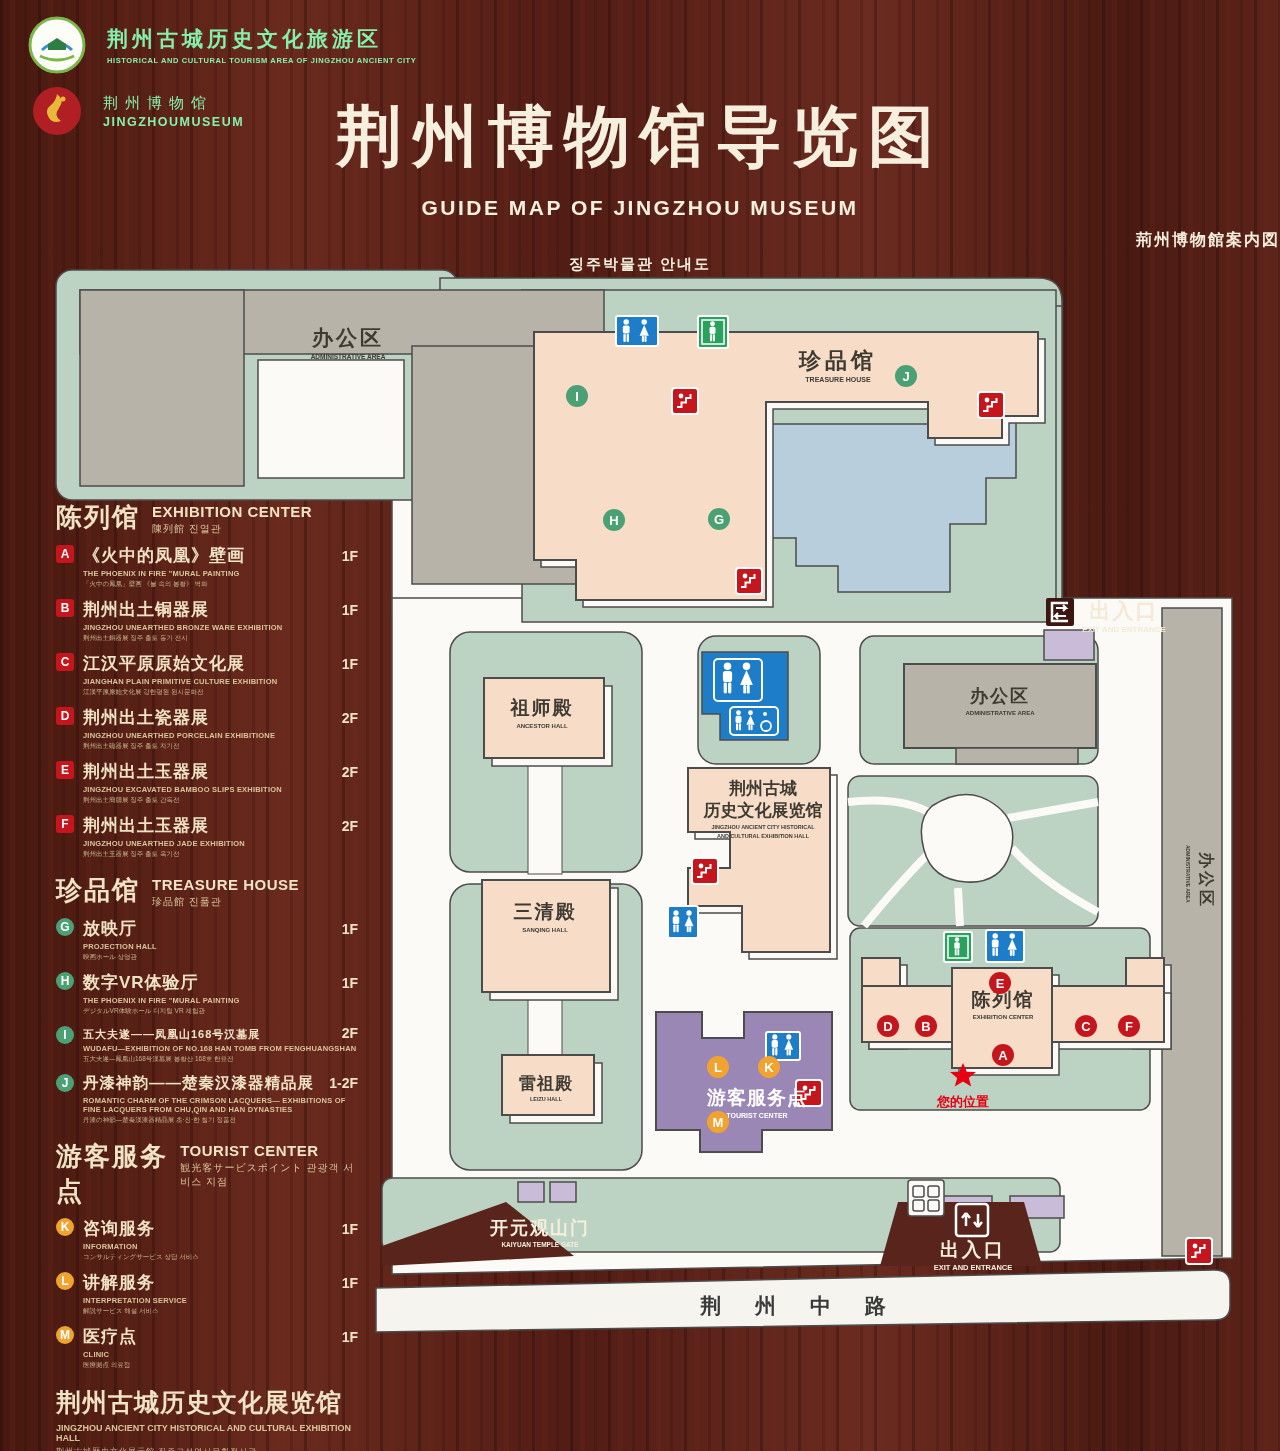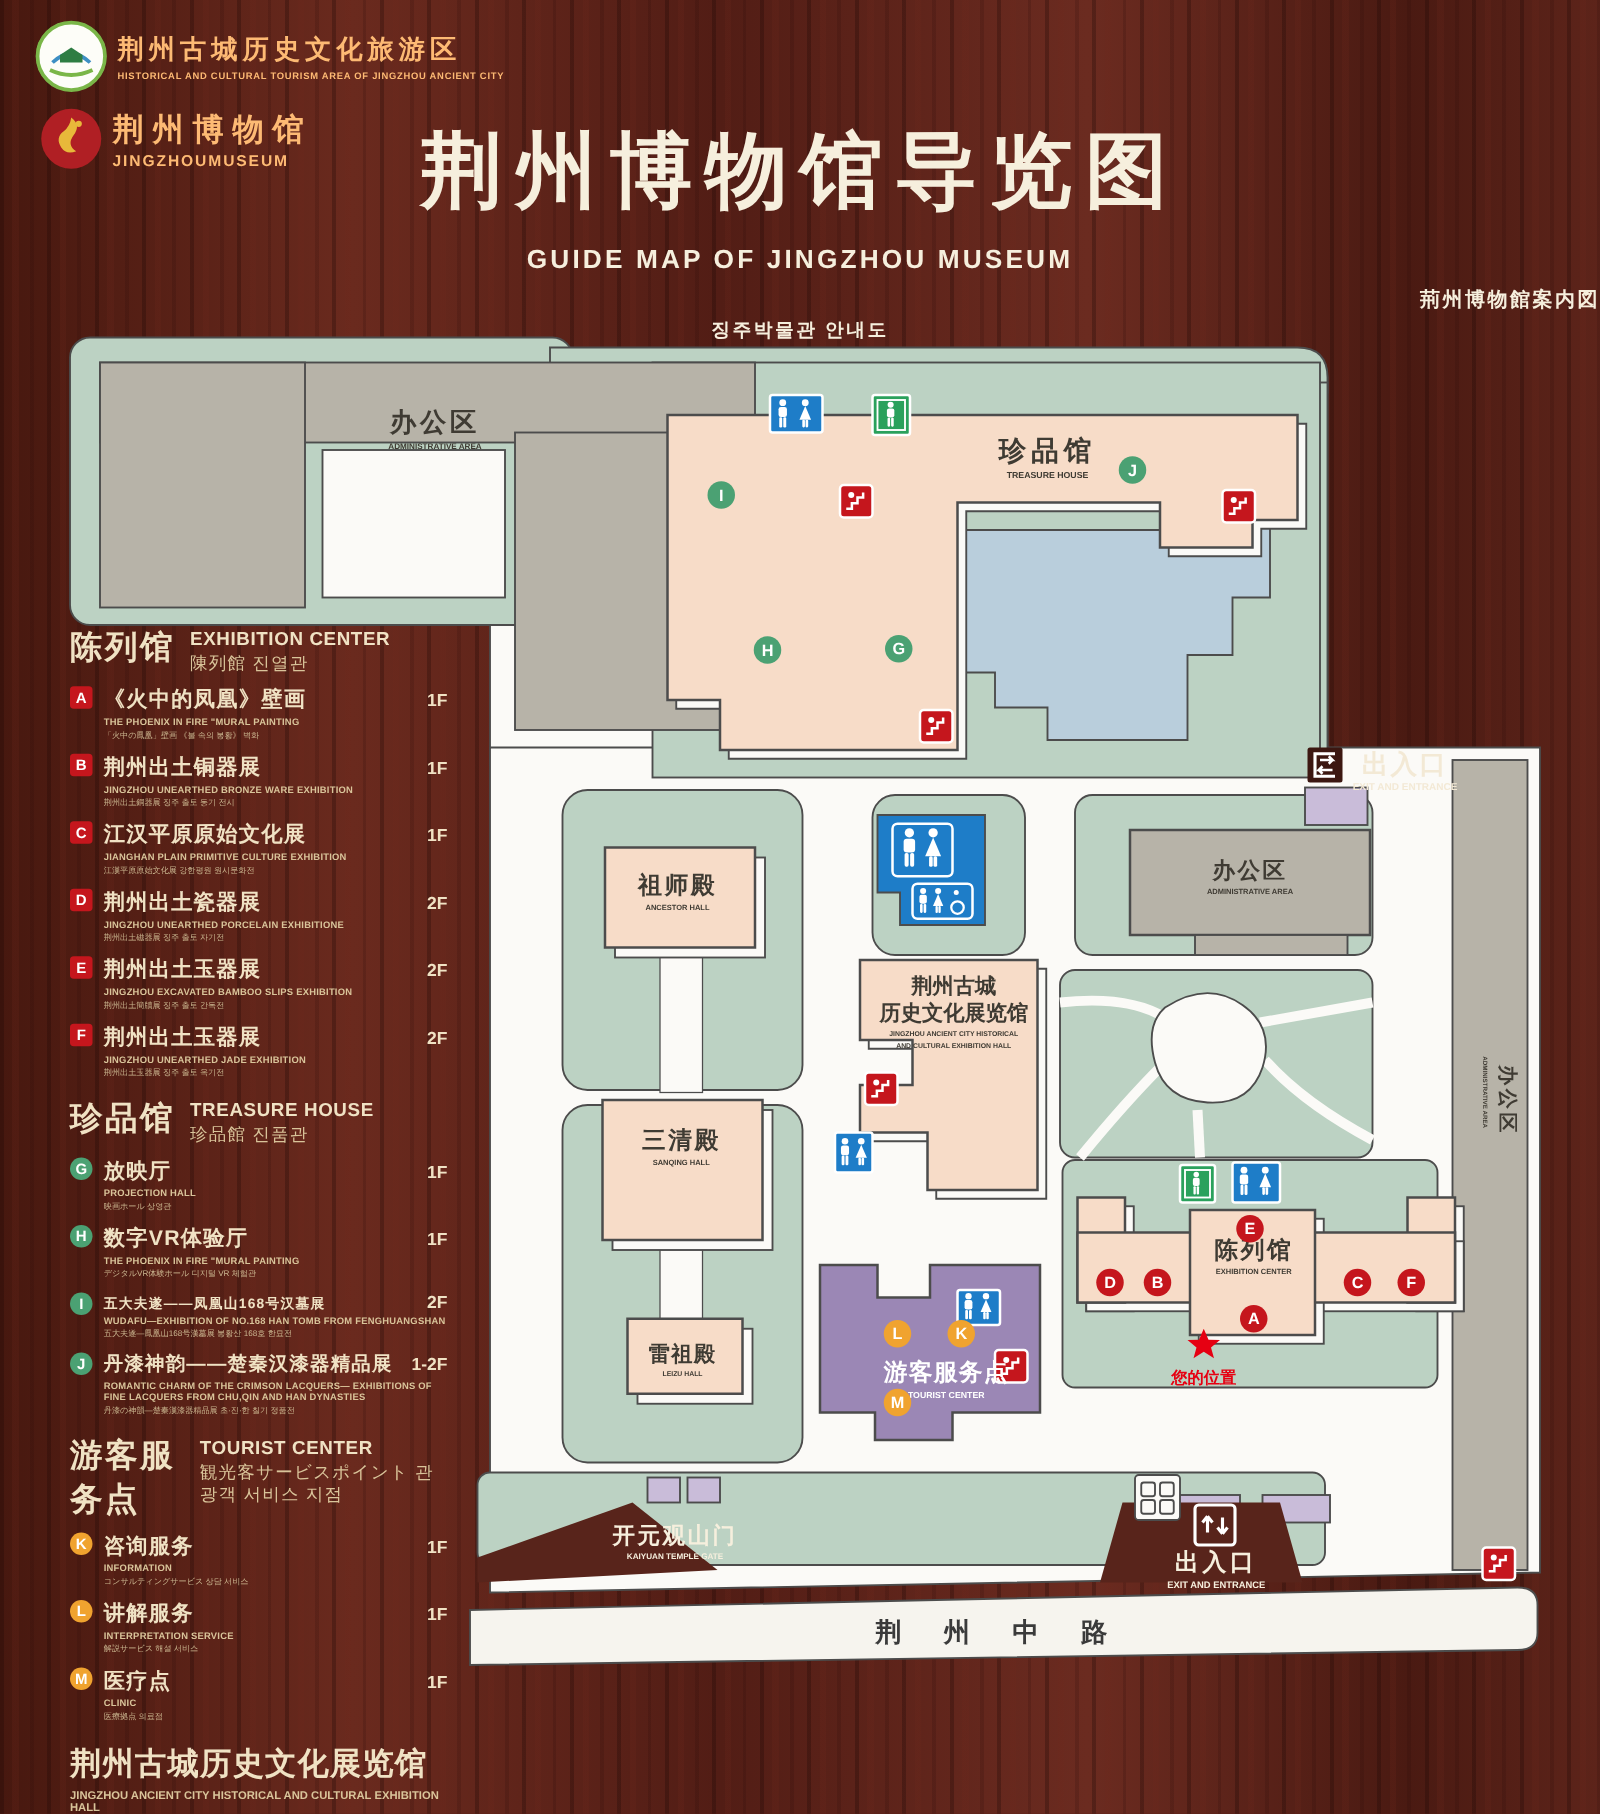--- a/index.html
+++ b/index.html
@@ -6,38 +6,38 @@
   body{
     width:1280px;height:1451px;position:relative;overflow:hidden;
     font-family:"Liberation Sans","DejaVu Sans",sans-serif;
     background-color:#571f17;
     background-image:
       repeating-linear-gradient(90deg, rgba(25,6,4,.28) 0 3px, rgba(0,0,0,0) 3px 10px, rgba(110,40,28,.22) 10px 15px, rgba(0,0,0,0) 15px 24px, rgba(40,10,8,.18) 24px 27px, rgba(0,0,0,0) 27px 38px),
       linear-gradient(90deg,#47180f,#6a2a1e 22%,#521d15 45%,#6b2b20 68%,#4a1a12 88%,#5d241a);
   }
   .abs{position:absolute;}
   
-  .logo-row{position:absolute;display:flex;align-items:center;gap:8px;color:#fdba74;}
+  .logo-row{position:absolute;display:flex;align-items:center;gap:21px;color:#86efac;}
   .logo-circle{width:58px;height:58px;border-radius:50%;flex:0 0 auto;}
   .l1t1{font-size:21px;font-weight:bold;letter-spacing:4px;}
   .l1t2{font-size:7.5px;font-weight:bold;letter-spacing:.6px;margin-top:3px;}
-  .l2t1{font-size:25px;font-weight:bold;letter-spacing:7px;}
+  .l2t1{font-size:15px;font-weight:normal;letter-spacing:7px;}
   .l2t2{font-size:12.5px;font-weight:bold;letter-spacing:1.5px;margin-top:2px;}
   .title-wrap{position:absolute;left:0;right:0;top:92px;text-align:center;color:#f6efdd;}
   .main-title{font-size:66px;font-weight:bold;letter-spacing:10px;}
   .sub-en{font-size:21px;font-weight:bold;letter-spacing:2.5px;margin-top:14px;}
   .sub-ja{font-size:16px;font-weight:bold;margin-top:10px;letter-spacing:2px;text-align:right;}
   .sub-ko{font-size:15px;font-weight:bold;margin-top:4px;letter-spacing:2px;}
   
   .sidebar{position:absolute;left:56px;top:500px;width:302px;color:#f0e2c4;}
   .sec-head{display:flex;align-items:flex-start;gap:12px;margin-bottom:8px;}
   .sec-zh{font-size:26px;font-weight:bold;letter-spacing:2px;}
   .sec-side{padding-top:3px;}
   .sec-en{font-size:15px;font-weight:bold;letter-spacing:.5px;}
-  .sec-sub{font-size:14px;margin-top:2px;color:#d9c49a;letter-spacing:1px;}
+  .sec-sub{font-size:10px;margin-top:2px;color:#d9c49a;letter-spacing:1px;}
   .item{display:flex;gap:9px;margin-bottom:9px;}
   .badge{width:18px;height:18px;flex:0 0 auto;margin-top:1px;
          display:flex;align-items:center;justify-content:center;
          color:#fff;font-size:12px;font-weight:bold;}
   .badge.sq{background:#c5161d;border-radius:3px;}
   .badge.gr{background:#4ba173;border-radius:50%;}
   .badge.or{background:#f0a32f;border-radius:50%;}
   .item-main{flex:1;}
   .irow{display:flex;align-items:baseline;}
   .izh{font-size:17px;font-weight:bold;letter-spacing:1px;}

